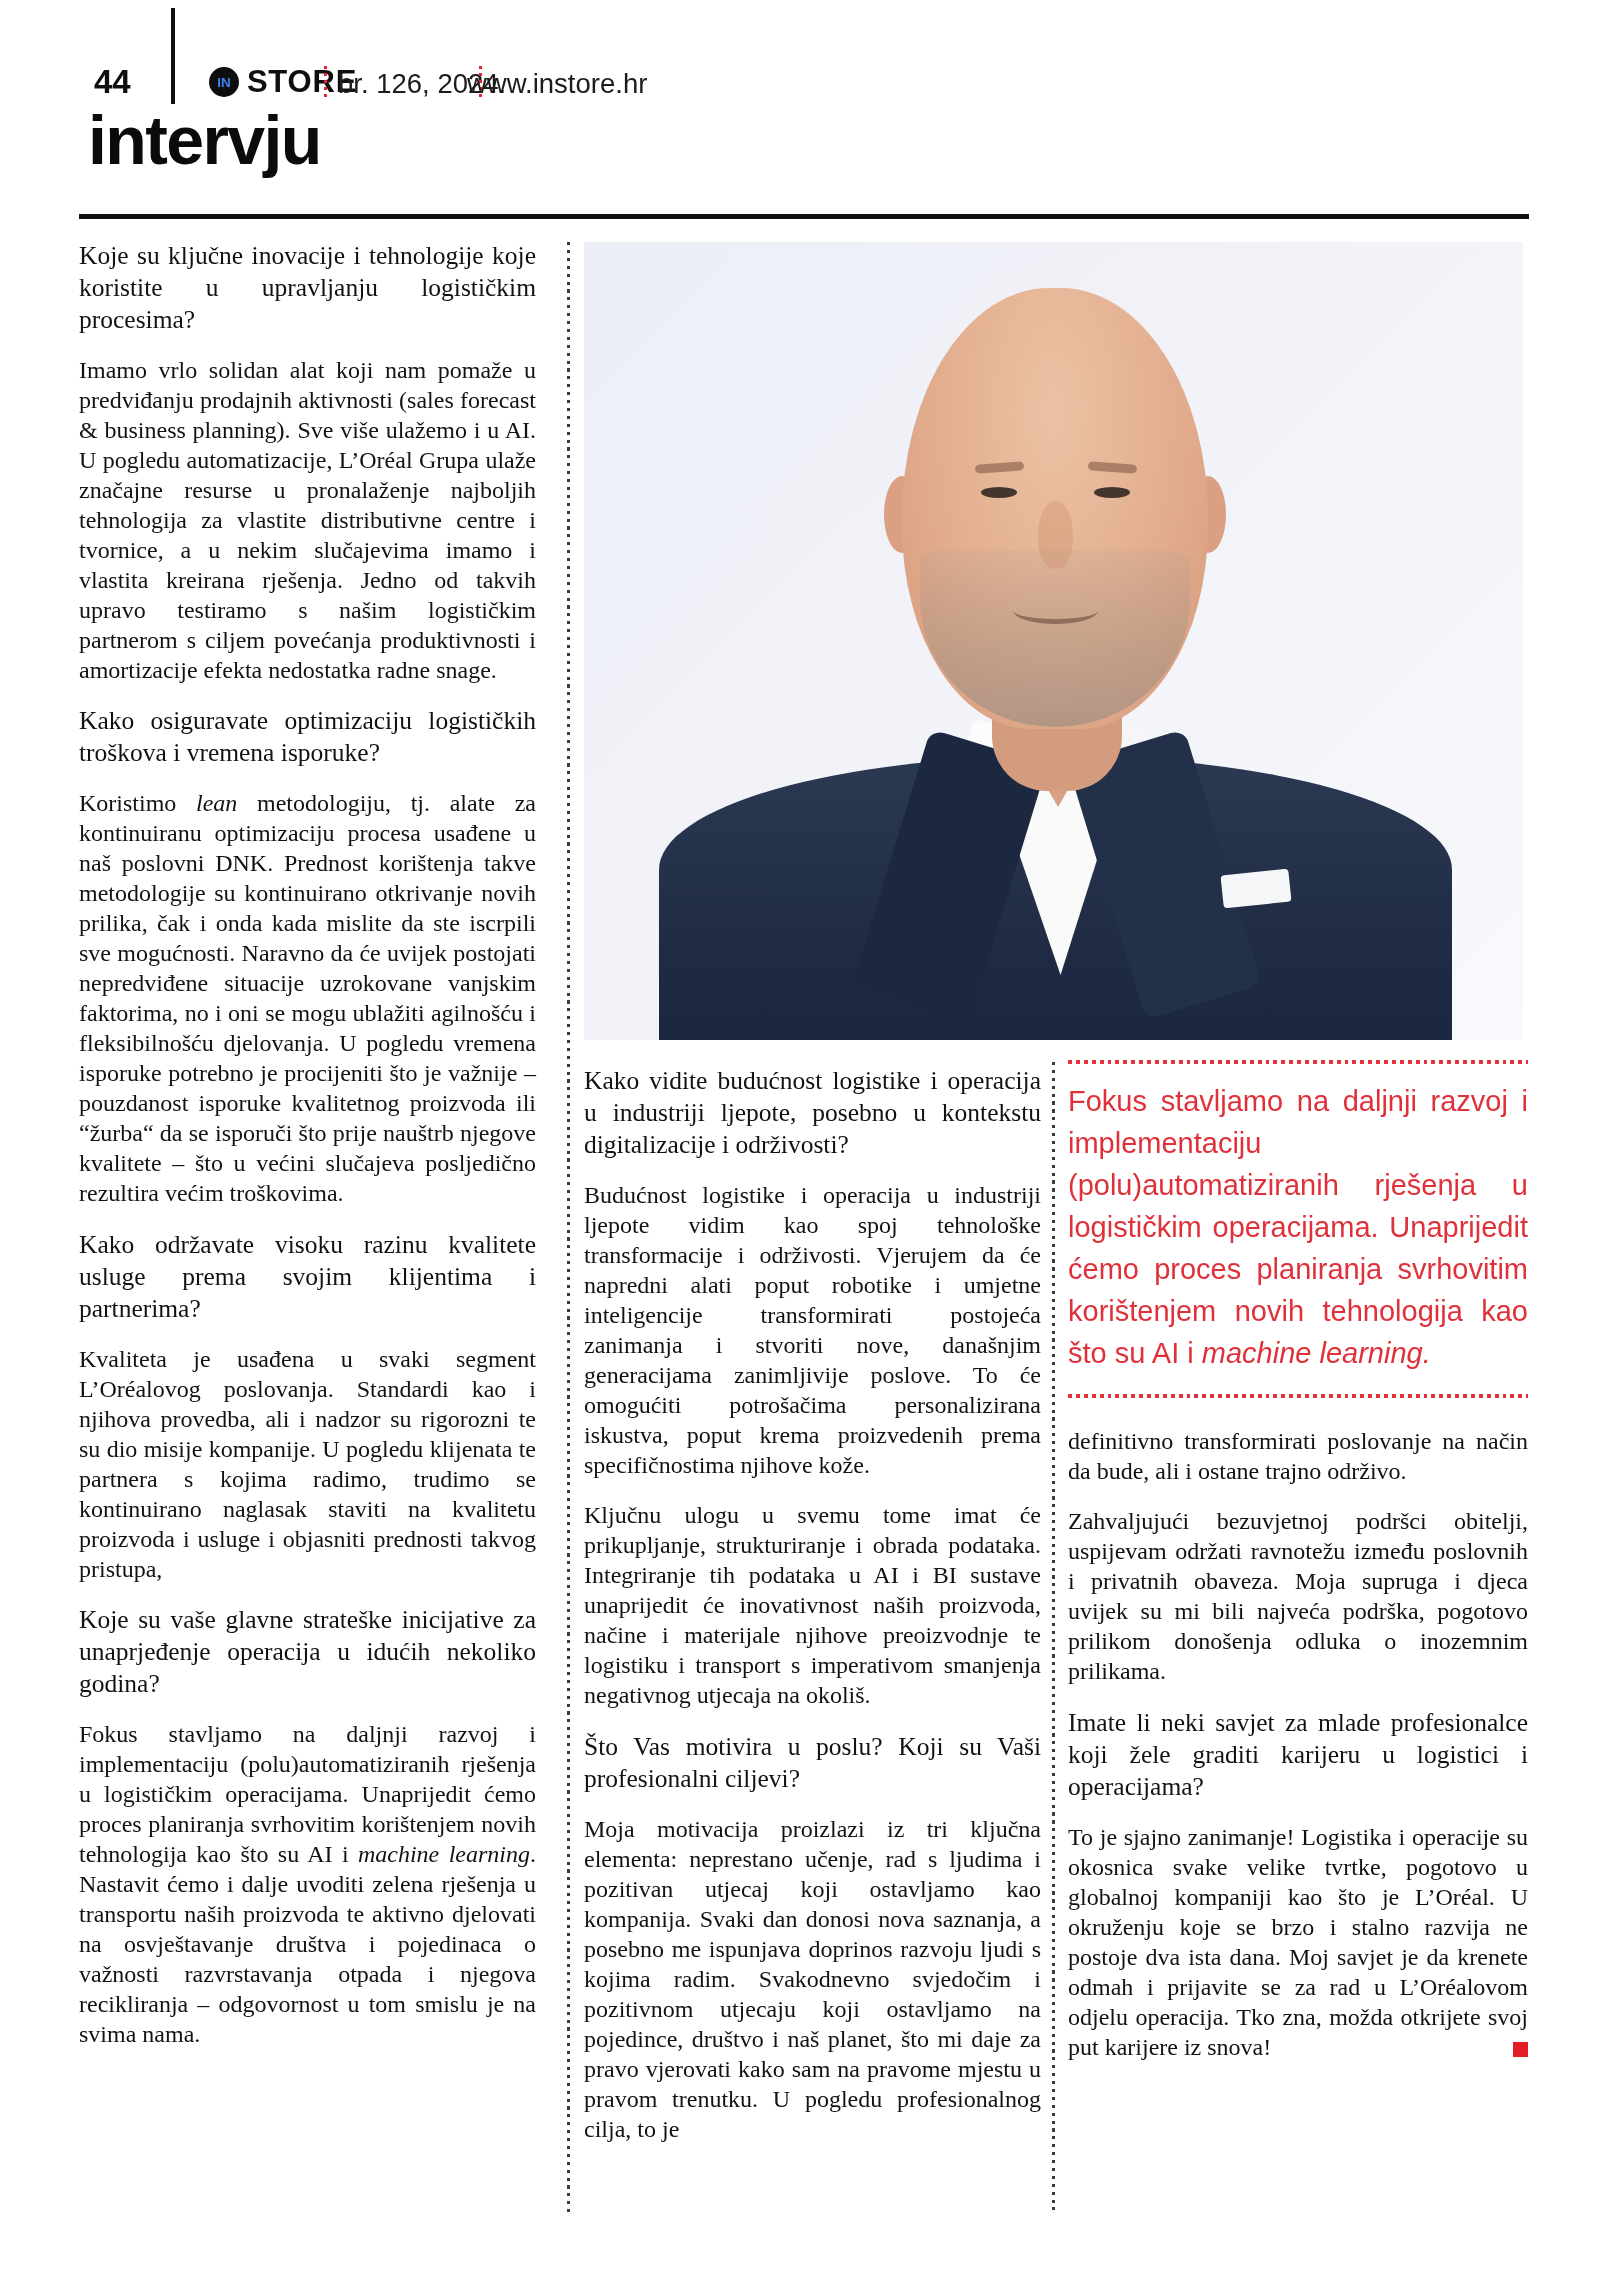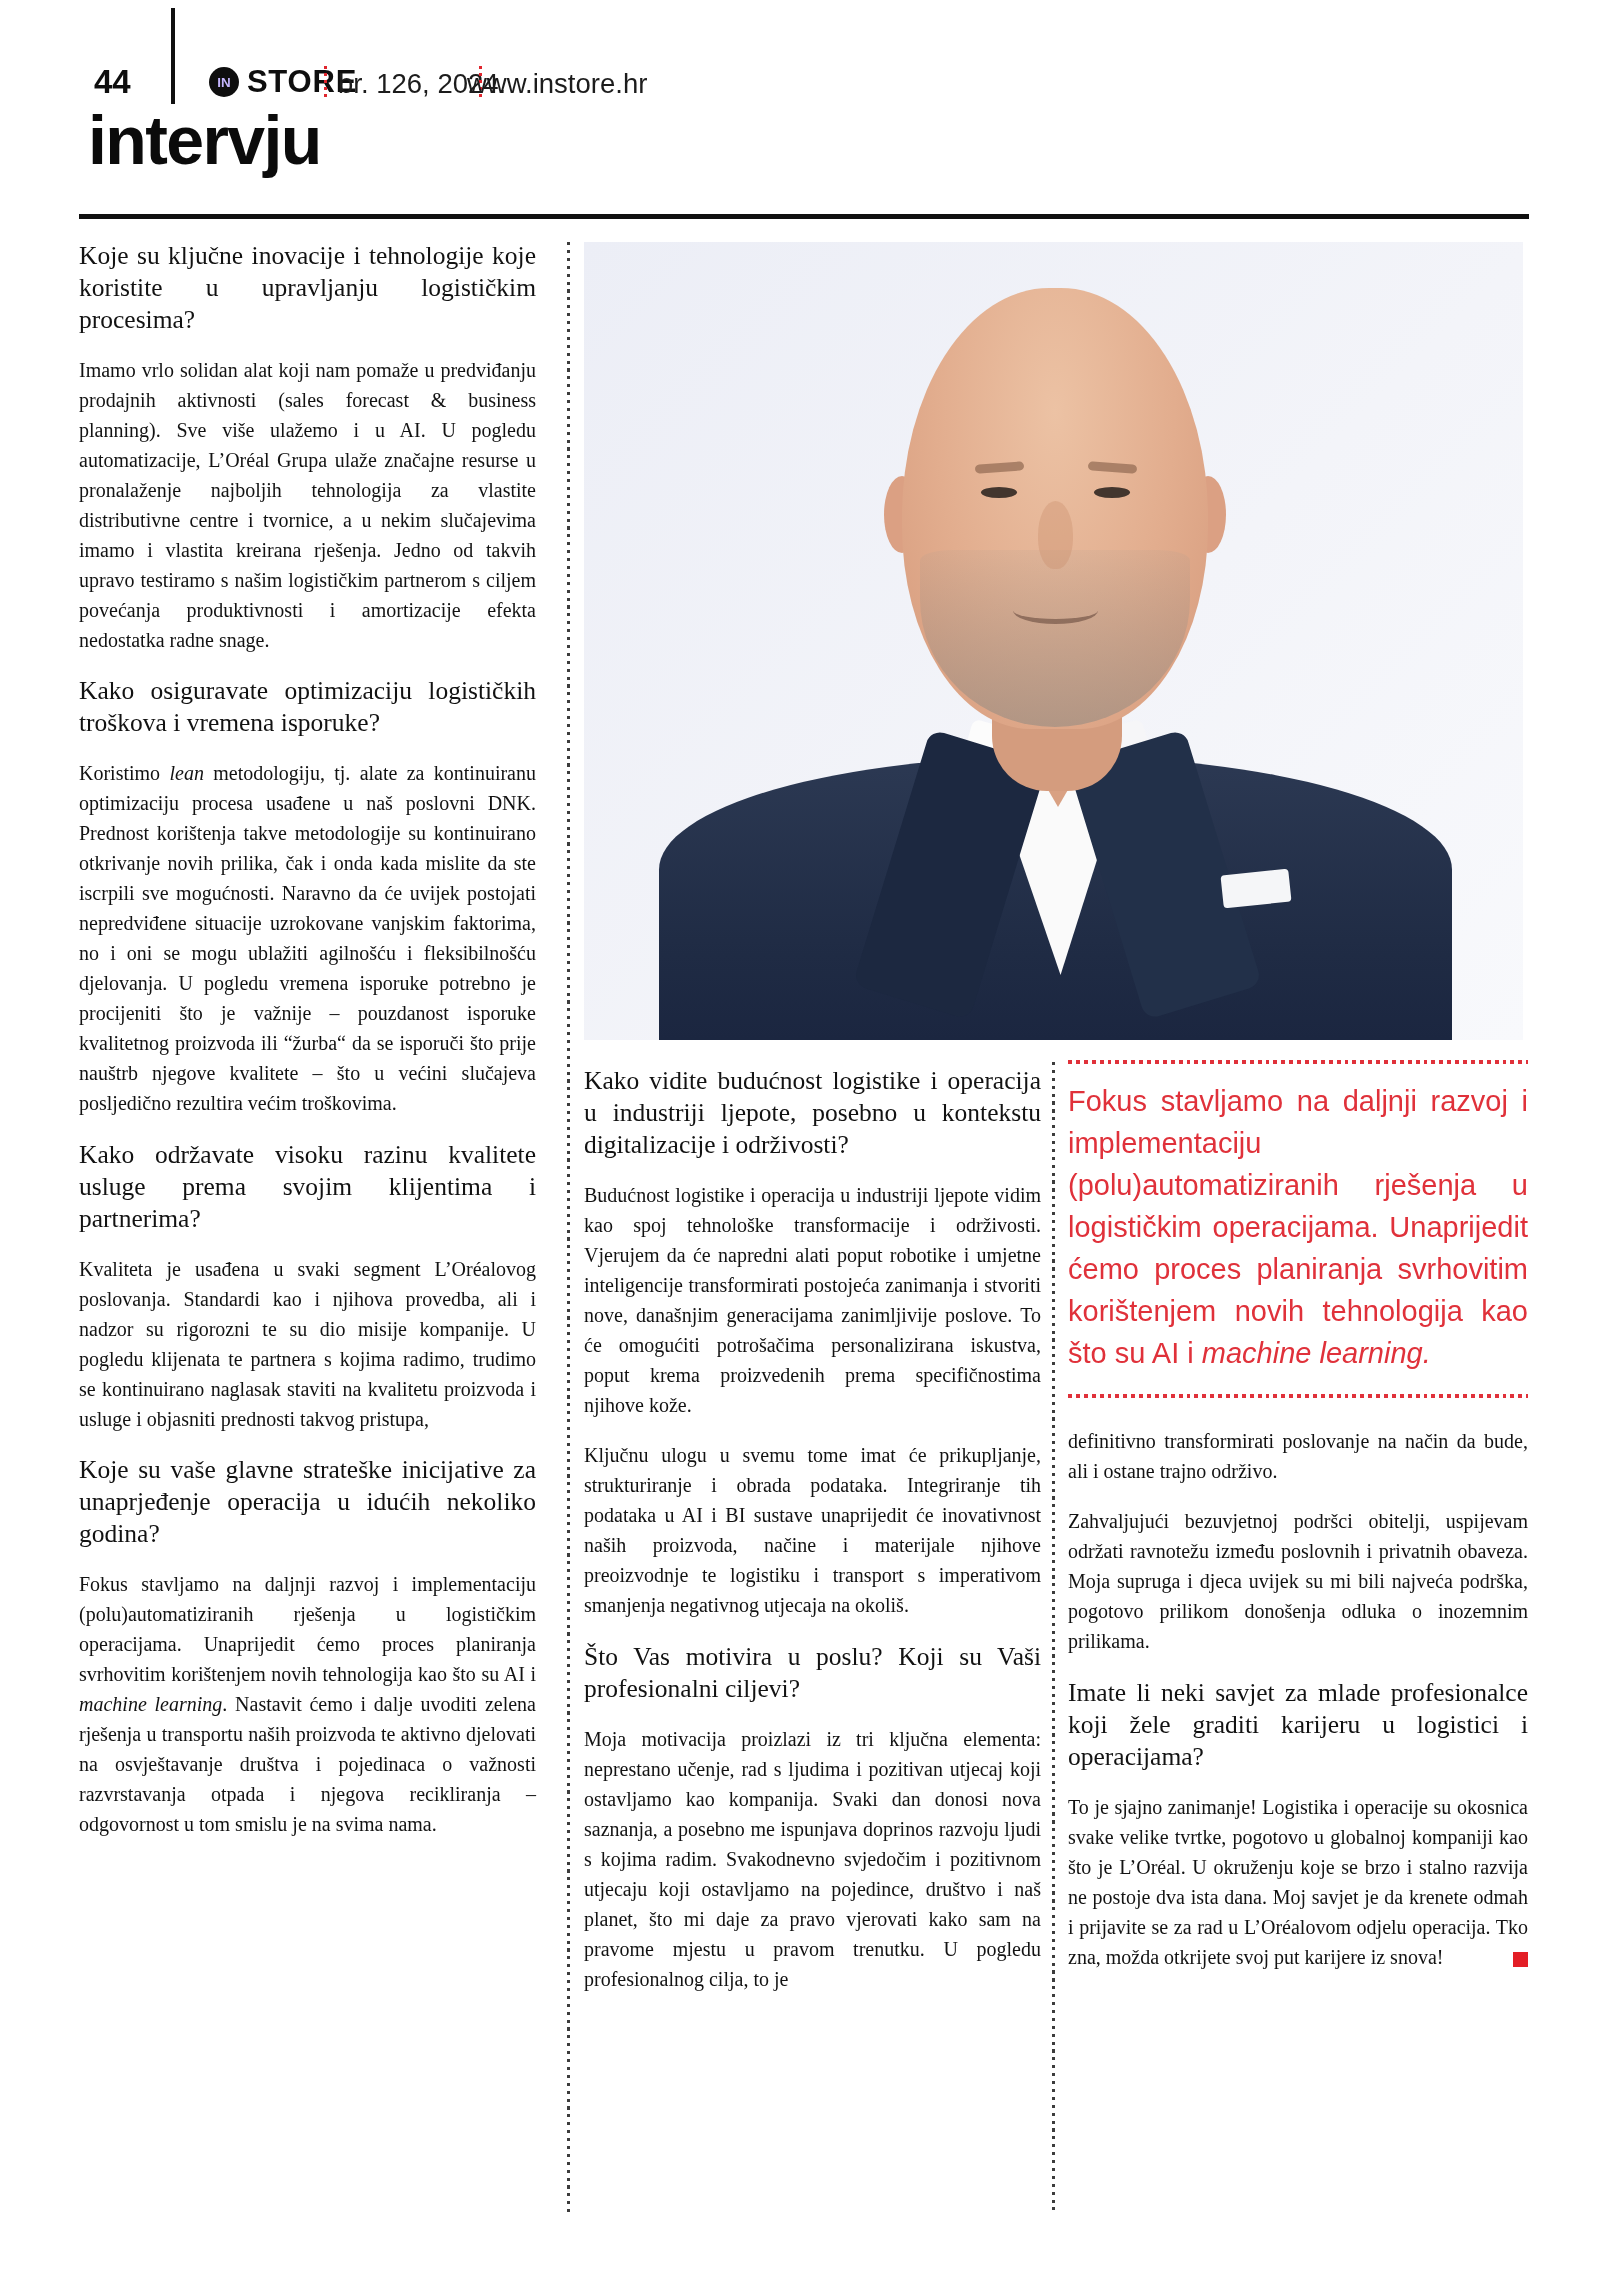--- a/index.html
+++ b/index.html
@@ -4,21 +4,21 @@
 <style>
   html,body{margin:0;padding:0;background:#fff;}
   .page{position:relative;width:1623px;height:2295px;background:#ffffff;overflow:hidden;
         font-family:"Liberation Serif",serif;color:#121212;padding-left:48px;}
 
   
   .pagenum{position:absolute;left:94px;top:63px;font-family:"Liberation Sans",sans-serif;
            font-weight:700;font-size:33px;color:#0e0e0e;}
   .vbar{position:absolute;left:171px;top:7.9px;width:3.9px;height:96px;background:#101010;}
   .logo{position:absolute;left:209px;top:64px;display:flex;align-items:center;gap:7.9px;}
-  .logo-circle{width:30px;height:30px;border-radius:50%;background:#0e0e0e;color:#c4b5fd;
+  .logo-circle{width:30px;height:30px;border-radius:50%;background:#0e0e0e;color:#3b82f6;
                font-family:"Liberation Sans",sans-serif;font-weight:700;font-size:13.4px;
                display:flex;align-items:center;justify-content:center;}
   .logo-store{font-family:"Liberation Sans",sans-serif;font-weight:700;font-size:31px;
               letter-spacing:0.8px;color:#0e0e0e;}
   .hsep{position:absolute;top:66px;width:3.1px;height:31px;
         background-image:repeating-linear-gradient(to bottom,#e0262e 0 3.1px,transparent 3.1px 7px);}
   .hsep1{left:324px;}
   .hsep2{left:479px;}
   .hmeta{position:absolute;top:68px;font-family:"Liberation Sans",sans-serif;font-size:27.5px;
          color:#1c1c1c;}
@@ -35,21 +35,21 @@
   .divider1{left:567px;top:242px;height:1975px;}
   .divider2{left:1052px;top:1062px;height:1148px;}
 
   
   .col{position:absolute;text-align:justify;}
   .col1{left:79px;top:240px;width:457px;}
   .col2{left:584px;top:1065px;width:457px;}
   .col3{left:1068px;top:1426px;width:460px;}
   .col h2{font-size:25.5px;line-height:32px;font-weight:400;margin:20.4px 0 19px;text-align:justify;}
   .col h2:first-child{margin-top:0;}
-  .col p{font-size:20px;line-height:30px;margin:0;}
+  .col p{font-size:24px;line-height:30px;margin:0;}
   .col p + p{margin-top:20.4px;}
   .col em{font-style:italic;}
   .lastp{position:relative;}
   .endmark{position:absolute;right:0;bottom:4.7px;width:15px;height:15px;background:#e31e26;}
 
   
   .quote{position:absolute;left:1068px;top:1060px;width:460px;padding:20.4px 0 23.6px;
          box-sizing:border-box;}
   .quote::before,.quote::after{content:"";position:absolute;left:0;right:0;height:3.9px;
          background-image:repeating-linear-gradient(to right,#e0313a 0 3.9px,transparent 3.9px 7.9px);}

